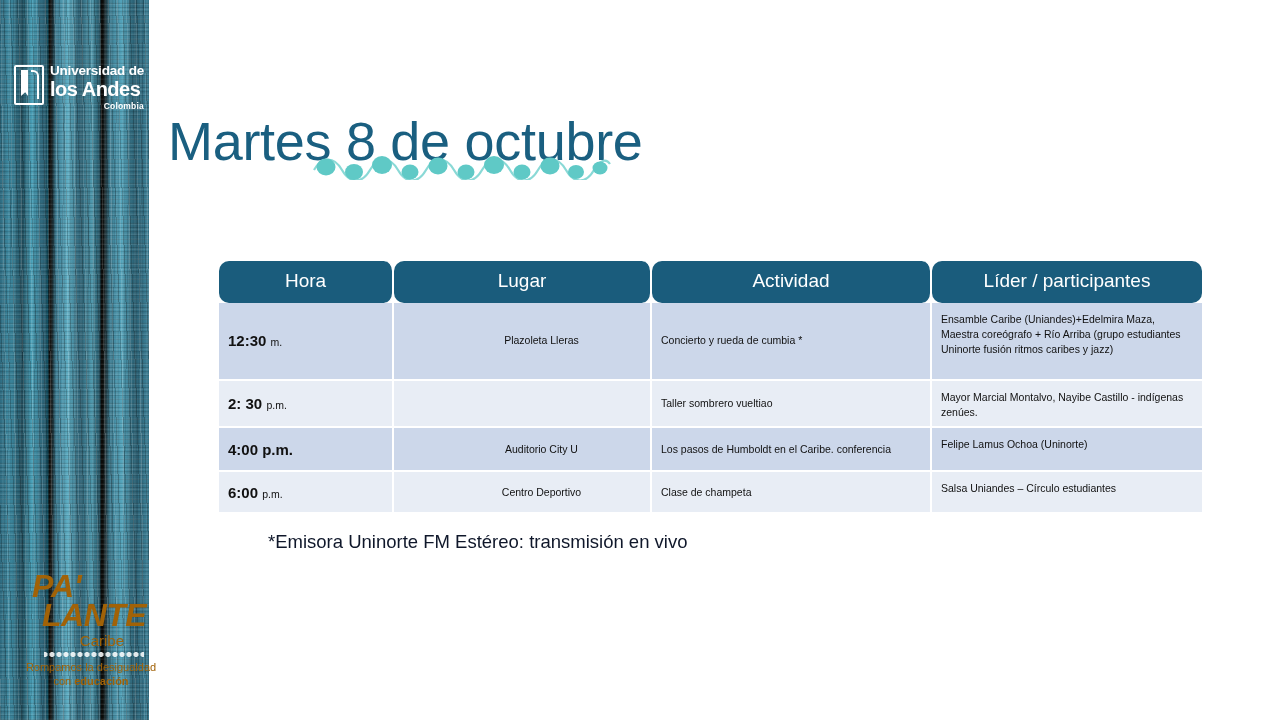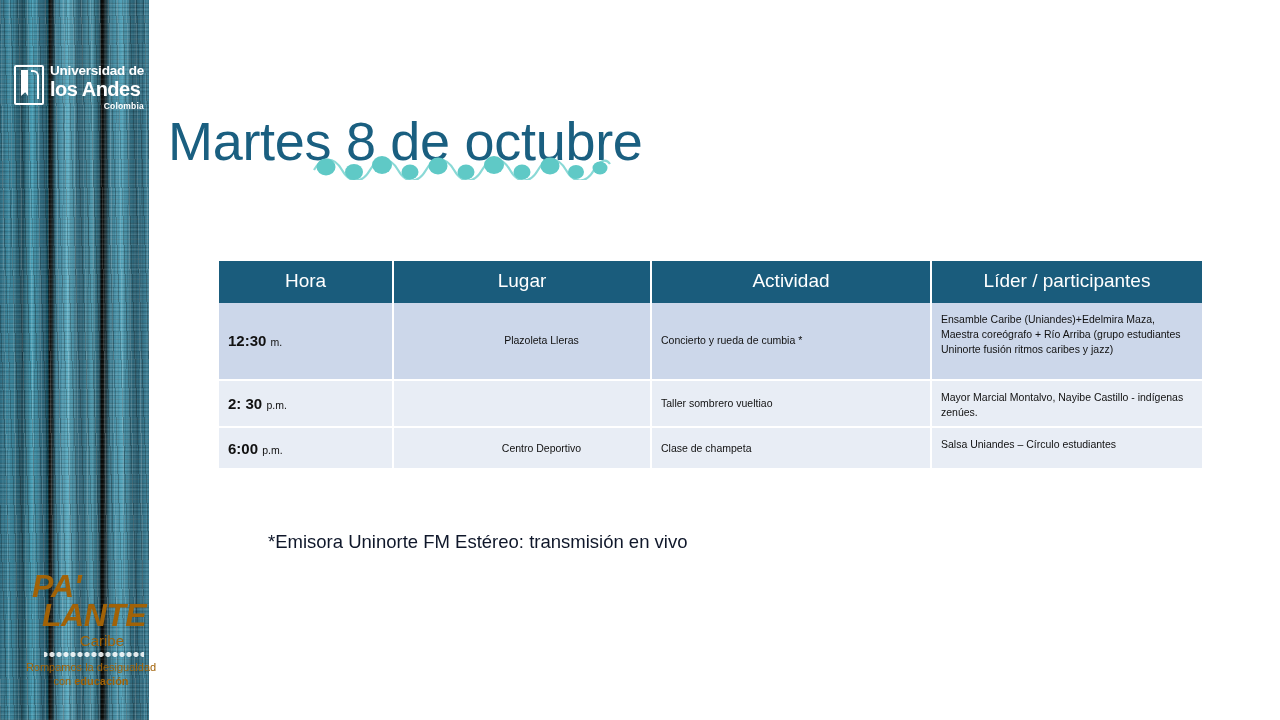--- a/index.html
+++ b/index.html
@@ -226,20 +226,21 @@
 
   #schedule-table thead th {
     background: #1a5c7c;
     color: #ffffff;
     font-size: 19px;
     font-weight: normal;
     text-align: center;
     padding: 9px 18px 11px;
     border-right: 2px solid #ffffff;
     vertical-align: middle;
+    border-radius: 10px;
   }
   #schedule-table thead th:last-child { border-right: none; }
 
   #schedule-table tbody td {
     font-size: 10.5px;
     color: #111111;
     padding: 6px 9px;
     border-right: 2px solid #ffffff;
     border-bottom: 2px solid #ffffff;
     vertical-align: middle;
@@ -338,20 +339,26 @@
         <td class="lugar">Plazoleta Lleras</td>
         <td class="act">Concierto y rueda de cumbia *</td>
         <td class="lider">Ensamble Caribe (Uniandes)+Edelmira Maza, Maestra coreógrafo + Río Arriba (grupo estudiantes Uninorte fusión ritmos caribes y jazz)</td>
       </tr>
       <tr class="even" style="height:44px">
         <td class="hora"><b>2: 30</b> <span class="ampm">p.m.</span></td>
         <td class="lugar"></td>
         <td class="act">Taller sombrero vueltiao</td>
         <td class="lider">Mayor Marcial Montalvo, Nayibe Castillo - indígenas zenúes.</td>
       </tr>
+      <tr class="odd" style="height:44px">
+        <td class="hora"><b>4:00 p.m.</b> <span class="ampm"></span></td>
+        <td class="lugar">Auditorio City U</td>
+        <td class="act">Los pasos de Humboldt en el Caribe. conferencia</td>
+        <td class="lider">Felipe Lamus Ochoa (Uninorte)</td>
+      </tr>
       <tr class="even" style="height:42px">
         <td class="hora"><b>6:00</b> <span class="ampm">p.m.</span></td>
         <td class="lugar">Centro Deportivo</td>
         <td class="act">Clase de champeta</td>
         <td class="lider">Salsa Uniandes – Círculo estudiantes</td>
       </tr>
     </tbody>
   </table>
 
   <div id="footnote">*Emisora Uninorte FM Estéreo: transmisión en vivo</div>

